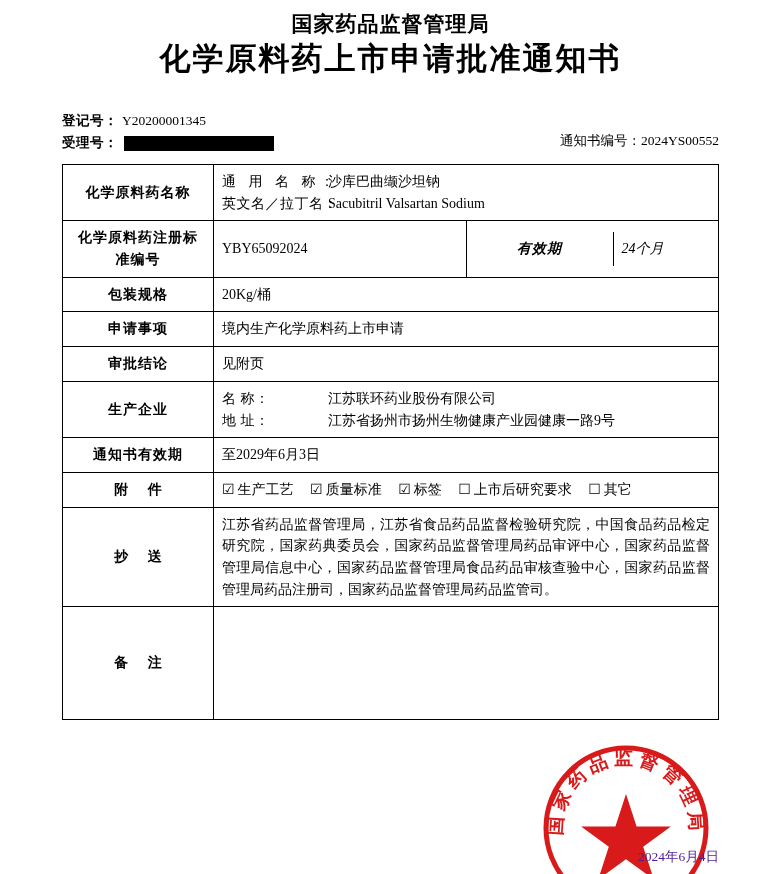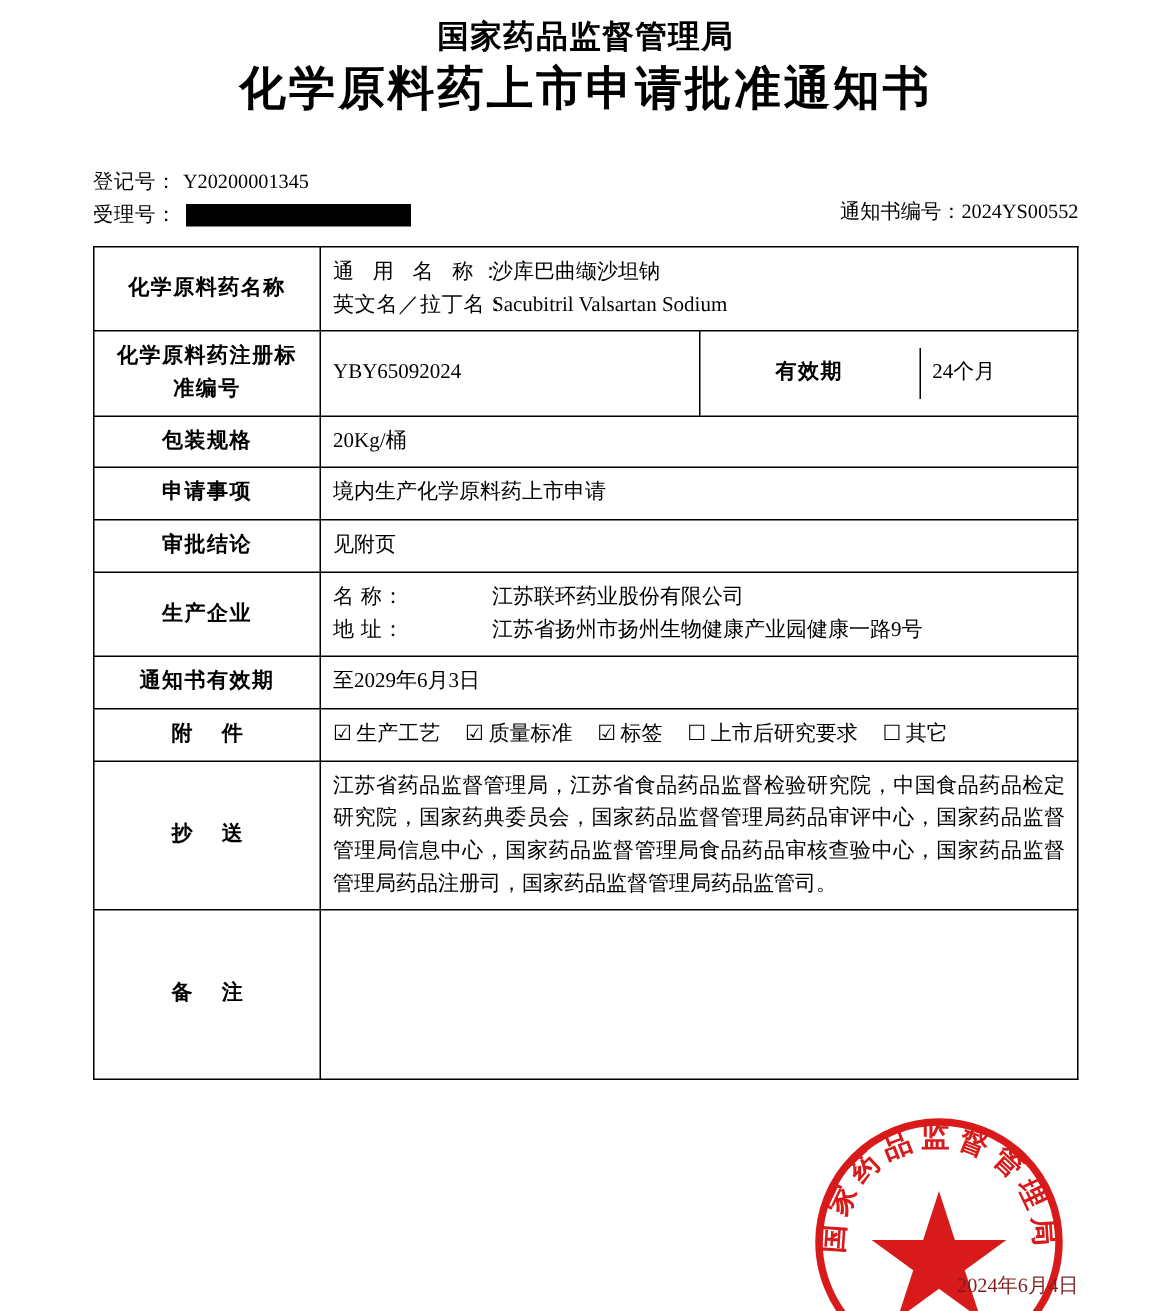--- a/index.html
+++ b/index.html
@@ -42,20 +42,21 @@
   }
   .meta-row {
     display: flex;
     align-items: center;
     height: 22px;
     position: relative;
   }
   .meta-label {
     letter-spacing: 0.5px;
     white-space: nowrap;
+    font-weight: bold;
   }
   .meta-value {
     margin-left: 4px;
     white-space: nowrap;
     text-align: right;
   }
   .redaction {
     display: inline-block;
     width: 150px;
     height: 15px;
@@ -144,21 +145,21 @@
     top: 742px;
     width: 172px;
     height: 172px;
     pointer-events: none;
   }
   .seal-date {
     position: absolute;
     right: 62px;
     bottom: 8px;
     font-size: 13.5px;
-    color: #7f1d1d;
+    color: #4c1d95;
     margin-left: 40px;
   }
 </style>
 </head>
 <body>
 
 <div class="page">
 
   <div class="org-name">国家药品监督管理局</div>
   <div class="doc-title">化学原料药上市申请批准通知书</div>
@@ -189,21 +190,21 @@
           <div class="sub-line">
             <span class="sub-key">英文名／拉丁名：</span>
             <span class="sub-val latin">Sacubitril Valsartan Sodium</span>
           </div>
         </td>
       </tr>
 
       <tr>
         <td class="label">化学原料药注册标准编号</td>
         <td class="latin">YBY65092024</td>
-        <td style="padding:0; width:258px;">
+        <td style="padding:0; width:258px;font-style:italic;">
           <table style="width:100%; border-collapse:collapse; table-layout:fixed;">
             <tbody>
                 <tr>
               <td class="valid-label" style="border:none; border-right:1px solid #000;">有效期</td>
               <td style="border:none;">24个月</td>
             </tr>
           </tbody>
             </table>
         </td>
       </tr>

